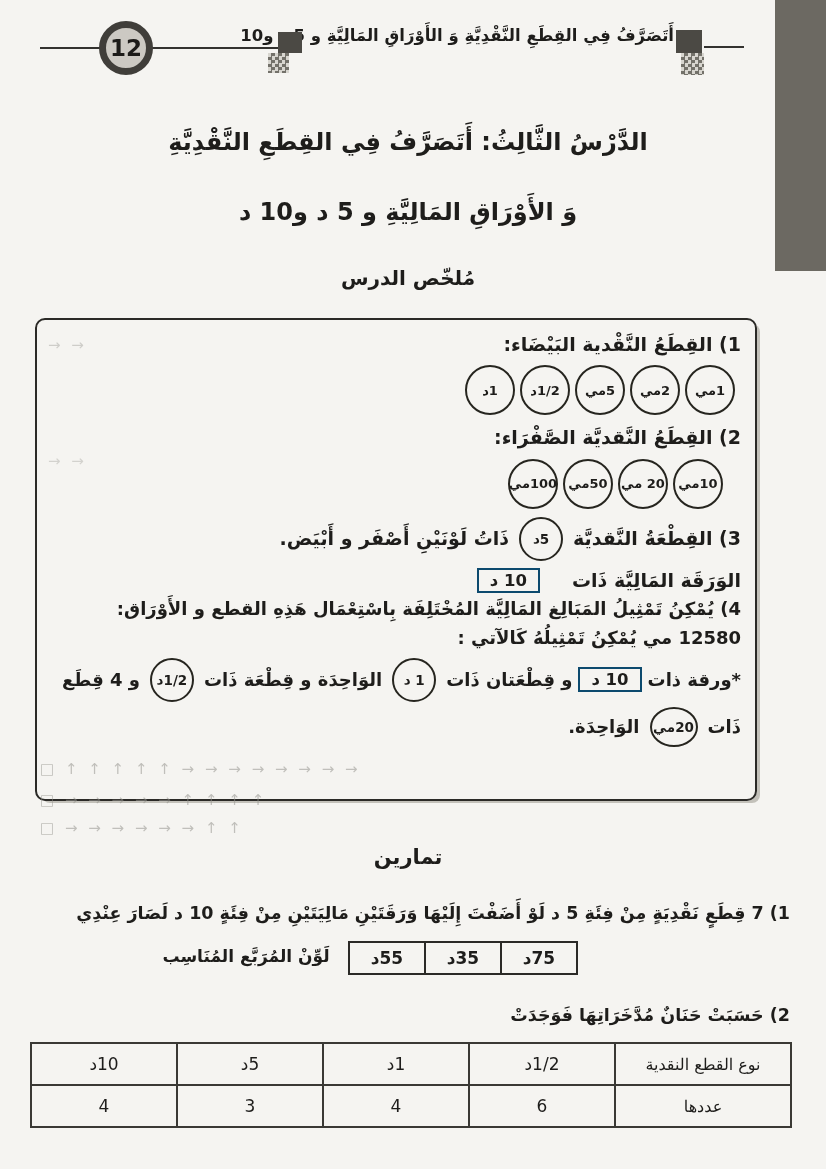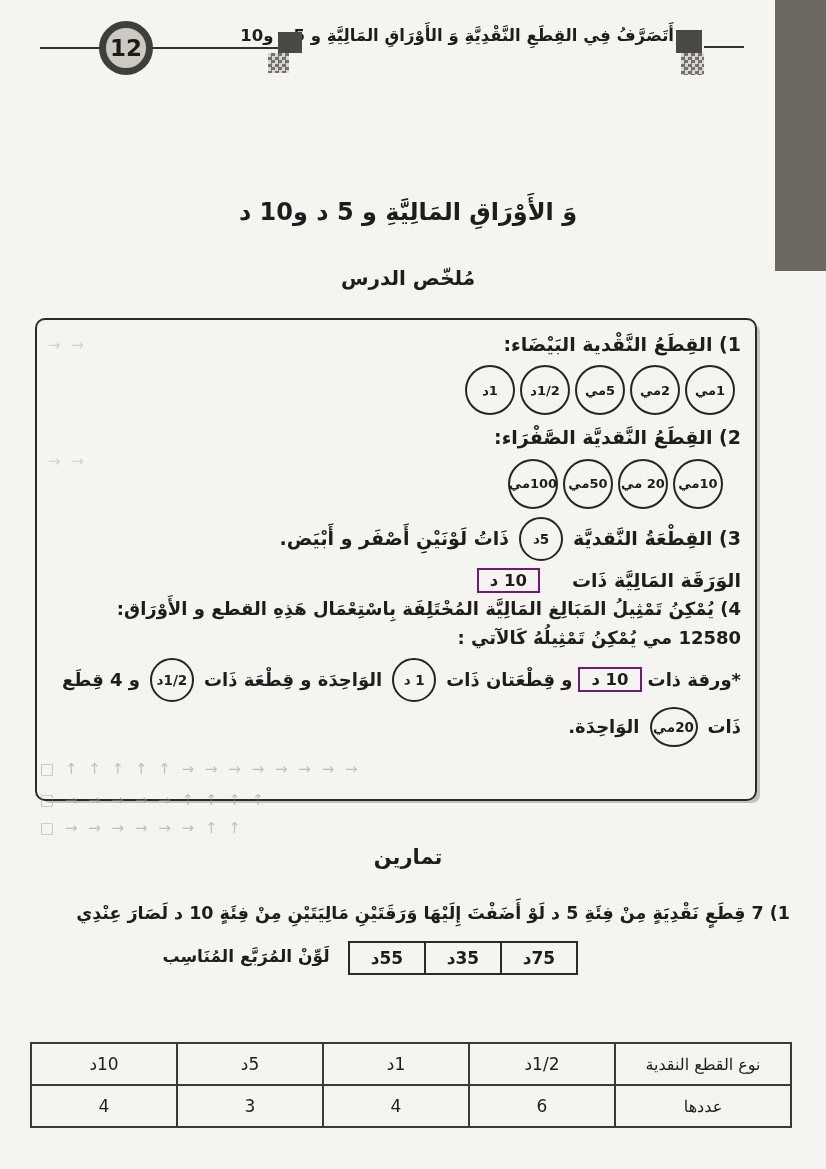--- a/index.html
+++ b/index.html
@@ -65,21 +65,21 @@
     display:flex;align-items:center;justify-content:center;
     font-size:13px;font-weight:bold;flex:0 0 auto;direction:rtl;
   }
   .coin-inline{
     display:inline-flex;width:40px;height:40px;border:2px solid #26251f;border-radius:50%;
     align-items:center;justify-content:center;font-size:13.5px;font-weight:bold;
     vertical-align:middle;margin:0 4px;direction:rtl;flex:0 0 auto;
   }
   .coin-oval{width:44px;height:36px;border-radius:50%;}
   .val-box{
-    display:inline-block;border:2px solid #701a75;padding:1px 11px;
+    display:inline-block;border:2px solid #0c4a6e;padding:1px 11px;
     font-weight:bold;font-size:16.5px;vertical-align:middle;direction:rtl;
   }
   .note-gap{margin-inline-start:26px;}
   .ex-flow{display:flex;align-items:center;gap:6px;white-space:nowrap;margin-top:5px;}
   .ex-flow .s-line-sm{white-space:nowrap;}
   
   .exercises-heading{
     position:absolute;left:30px;right:40px;top:845px;text-align:center;
     font-size:21px;font-weight:bold;direction:rtl;
   }
@@ -141,20 +141,21 @@
   <div class="checker checker-right">
     <span class="sq-solid"></span>
     <span class="sq-hatch"></span>
   </div>
   <div class="checker checker-left">
     <span class="sq-solid"></span>
     <span class="sq-hatch"></span>
   </div>
   <div class="margin-bar"></div>
 
+  <div class="lesson-title lt1">الدَّرْسُ الثَّالِثُ: أَتَصَرَّفُ فِي القِطَعِ النَّقْدِيَّةِ</div>
   <div class="lesson-title lt2">وَ الأَوْرَاقِ المَالِيَّةِ و 5 د و10 د</div>
   <div class="lesson-subtitle">مُلخّص الدرس</div>
 
   <div class="summary-box">
 
     <div class="s-line">1) القِطَعُ النَّقْدية البَيْضَاء:</div>
 
     <div class="coin-row">
       <span class="coin">1مي</span>
       <span class="coin">2مي</span>
@@ -213,20 +214,24 @@
     <span>7 قِطَعٍ نَقْدِيَةٍ مِنْ فِئَةِ 5 د لَوْ أَضَفْتَ إِلَيْهَا وَرَقَتَيْنِ مَالِيَتَيْنِ مِنْ فِئَةٍ 10 د لَصَارَ عِنْدِي</span>
   </div>
 
   <div class="opt-cells">
     <span class="opt">75د</span>
     <span class="opt">35د</span>
     <span class="opt">55د</span>
   </div>
   <div class="opt-instruction">لَوِّنْ المُرَبَّع المُنَاسِب</div>
 
+  <div class="ex-line ex2-line">
+    <span class="ex-num">2)</span>
+    <span>حَسَبَتْ حَنَانٌ مُدَّخَرَاتِهَا فَوَجَدَتْ</span>
+  </div>
 
   <table class="ex2-table">
     <tbody>
         <tr>
       <td>نوع القطع النقدية</td>
       <td class="num">1/2د</td>
       <td class="num">1د</td>
       <td class="num">5د</td>
       <td class="num">10د</td>
     </tr>

